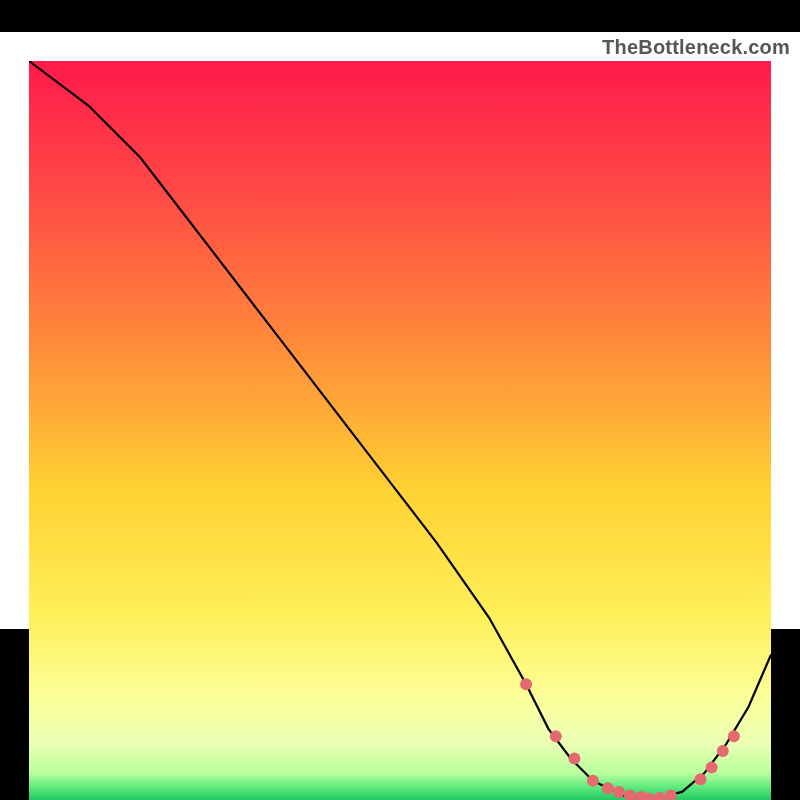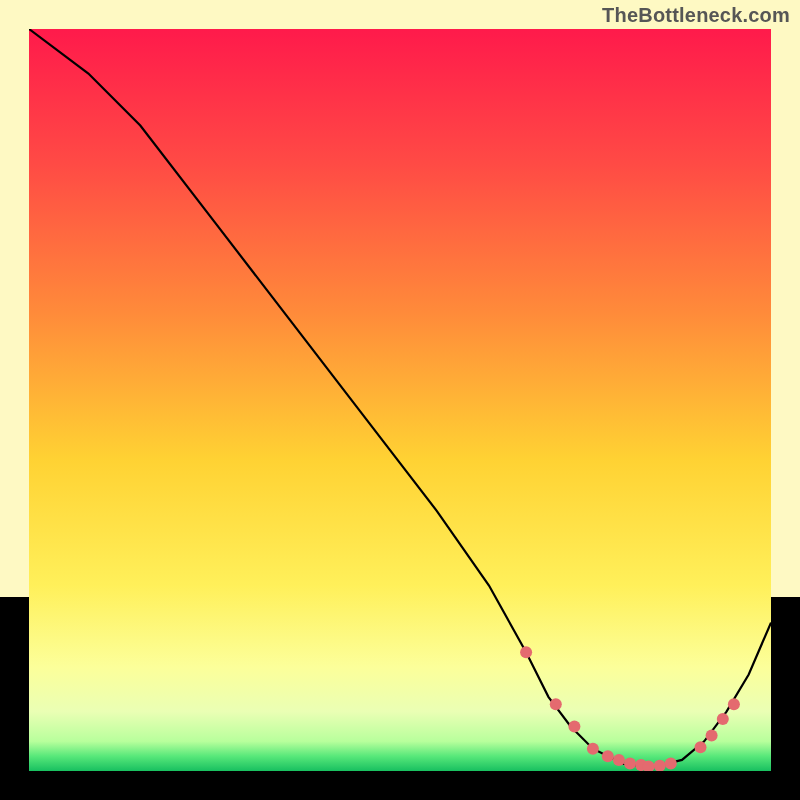--- a/index.html
+++ b/index.html
@@ -1,21 +1,22 @@
 <!DOCTYPE html>
 <html><head>
 <meta charset="utf-8">
 <style>
   * { margin: 0; padding: 0; box-sizing: border-box; }
   html, body { width: 800px; height: 800px; overflow: hidden; background: #000; }
   .frame {
     position: relative;
     width: 800px;
     height: 597px;
-    background: #fef9c3;
+    background: #ffffff;
+    margin-top: 32px;
   }
   .attribution {
     position: absolute;
     top: 4px;
     right: 10px;
     font-family: Arial, Helvetica, sans-serif;
     font-size: 20px;
     font-weight: bold;
     color: #565656;
     letter-spacing: 0.2px;

